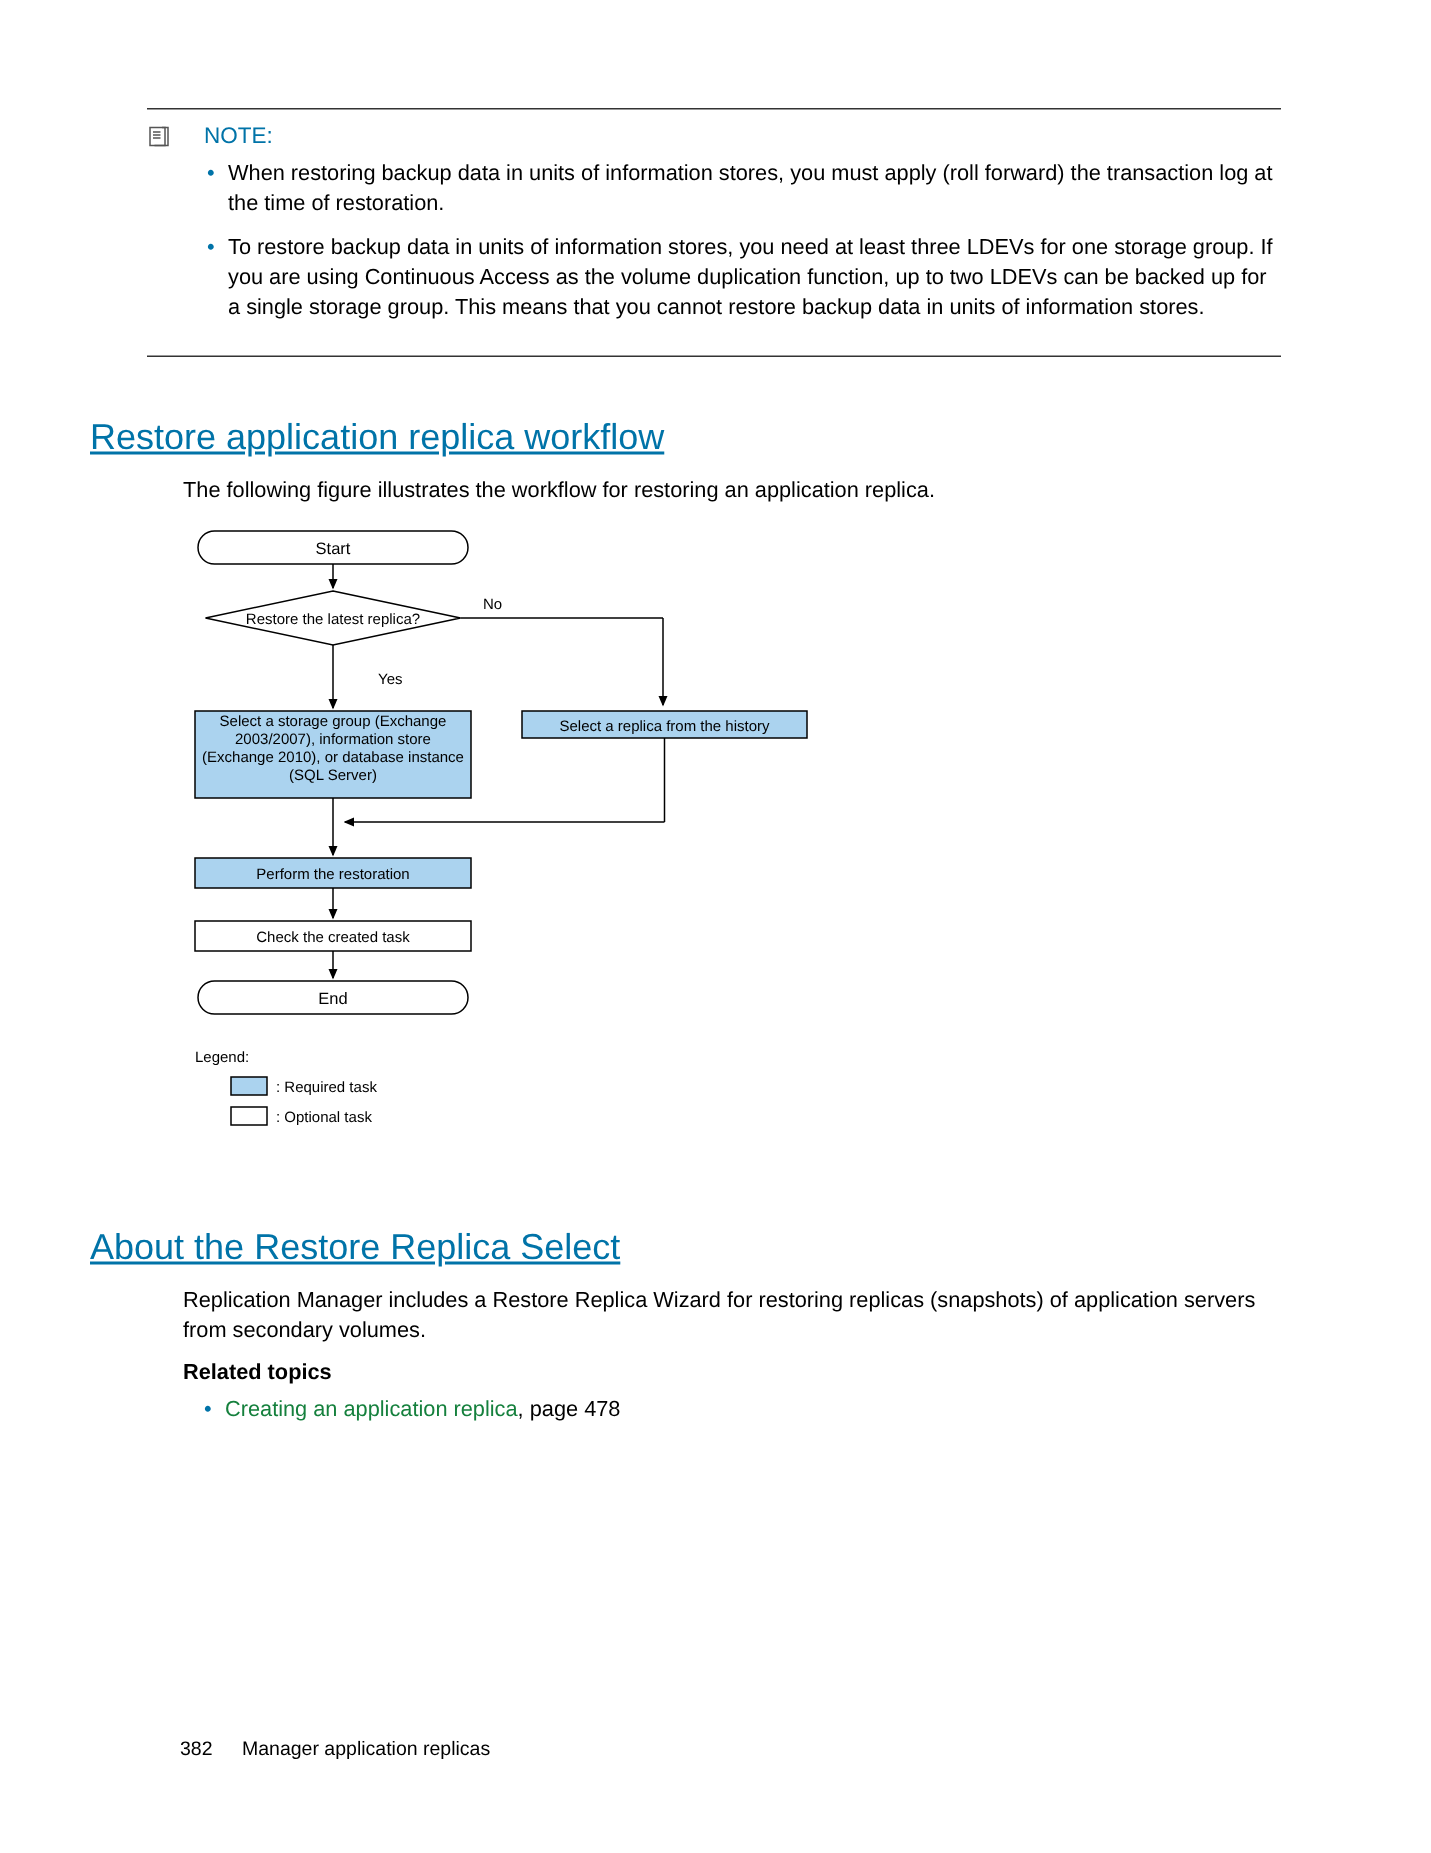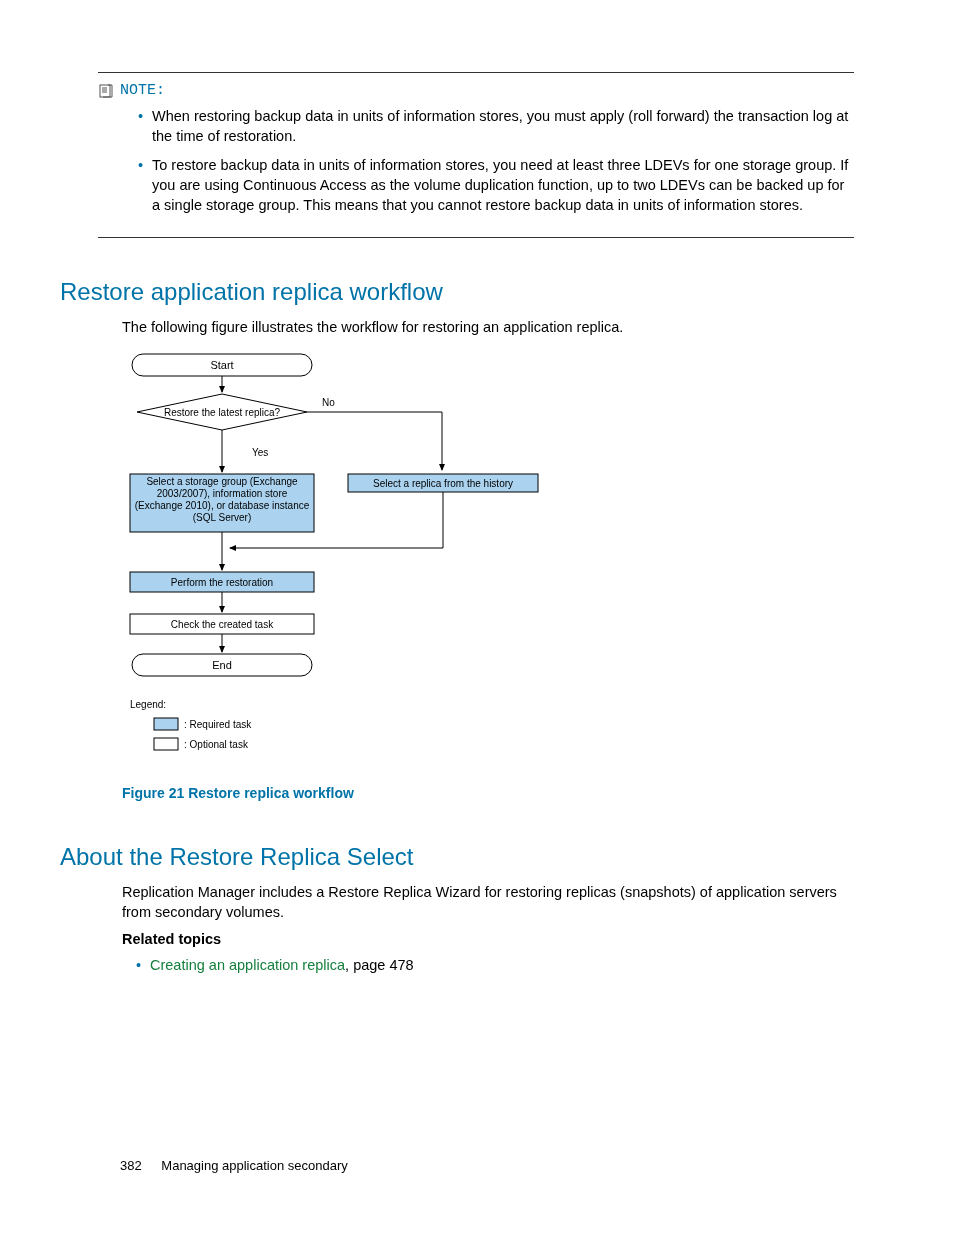--- a/index.html
+++ b/index.html
@@ -20,23 +20,22 @@
   }
   .note-block {
     border-top: 1px solid #333;
     border-bottom: 1px solid #333;
     padding: 8px 0 12px 0;
     margin-left: 38px;
   }
   .note-header {
     display: flex;
     align-items: center;
-    gap: 6px;
+    gap: 22px;
     margin-bottom: 4px;
-    font-family: Liberation Mono, monospace;
   }
   .note-icon {
     width: 16px;
     height: 16px;
     display: inline-block;
   }
   .note-label {
     color: #0073a8;
     font-size: 15px;
   }
@@ -57,20 +56,21 @@
     content: "•";
     position: absolute;
     left: 0;
     color: #0073a8;
   }
   h2.section {
     color: #0073a8;
     font-weight: 300;
     font-size: 24px;
     margin: 38px 0 10px 0;
+    text-decoration: underline;
   }
   .section-body {
     margin-left: 62px;
   }
   .figure-area {
     margin-top: 10px;
   }
   svg.flowchart {
     display: block;
   }
@@ -174,33 +174,32 @@
 
         <rect x="10" y="306" width="180" height="22" rx="11" ry="11" fill="#fff" stroke="#000"></rect>
         <text x="100" y="321" text-anchor="middle" font-size="11">End</text>
 
         <text x="8" y="360" font-size="10">Legend:</text>
         <rect x="32" y="370" width="24" height="12" fill="#abd3ef" stroke="#000"></rect>
         <text x="62" y="380" font-size="10">: Required task</text>
         <rect x="32" y="390" width="24" height="12" fill="#fff" stroke="#000"></rect>
         <text x="62" y="400" font-size="10">: Optional  task</text>
       </svg>
-      <div class="fig-caption">Figure 21 Restore replica workflow</div>
     </div>
   </div>
 
   <h2 class="section">About the Restore Replica Select</h2>
   <div class="section-body">
     <div>Replication Manager includes a Restore Replica Wizard for restoring replicas (snapshots) of application servers from secondary volumes.</div>
     <div class="related-head">Related topics</div>
     <ul class="bullet-list">
       <li>
         <span class="link">Creating an application replica</span><span>, page 478</span>
       </li>
     </ul>
   </div>
 
   <div class="footer">
     <span class="footer-page">382</span>
-    <span>Managing application secondary</span>
+    <span>Manager application replicas</span>
   </div>
 
 </div>
 
 </body></html>

